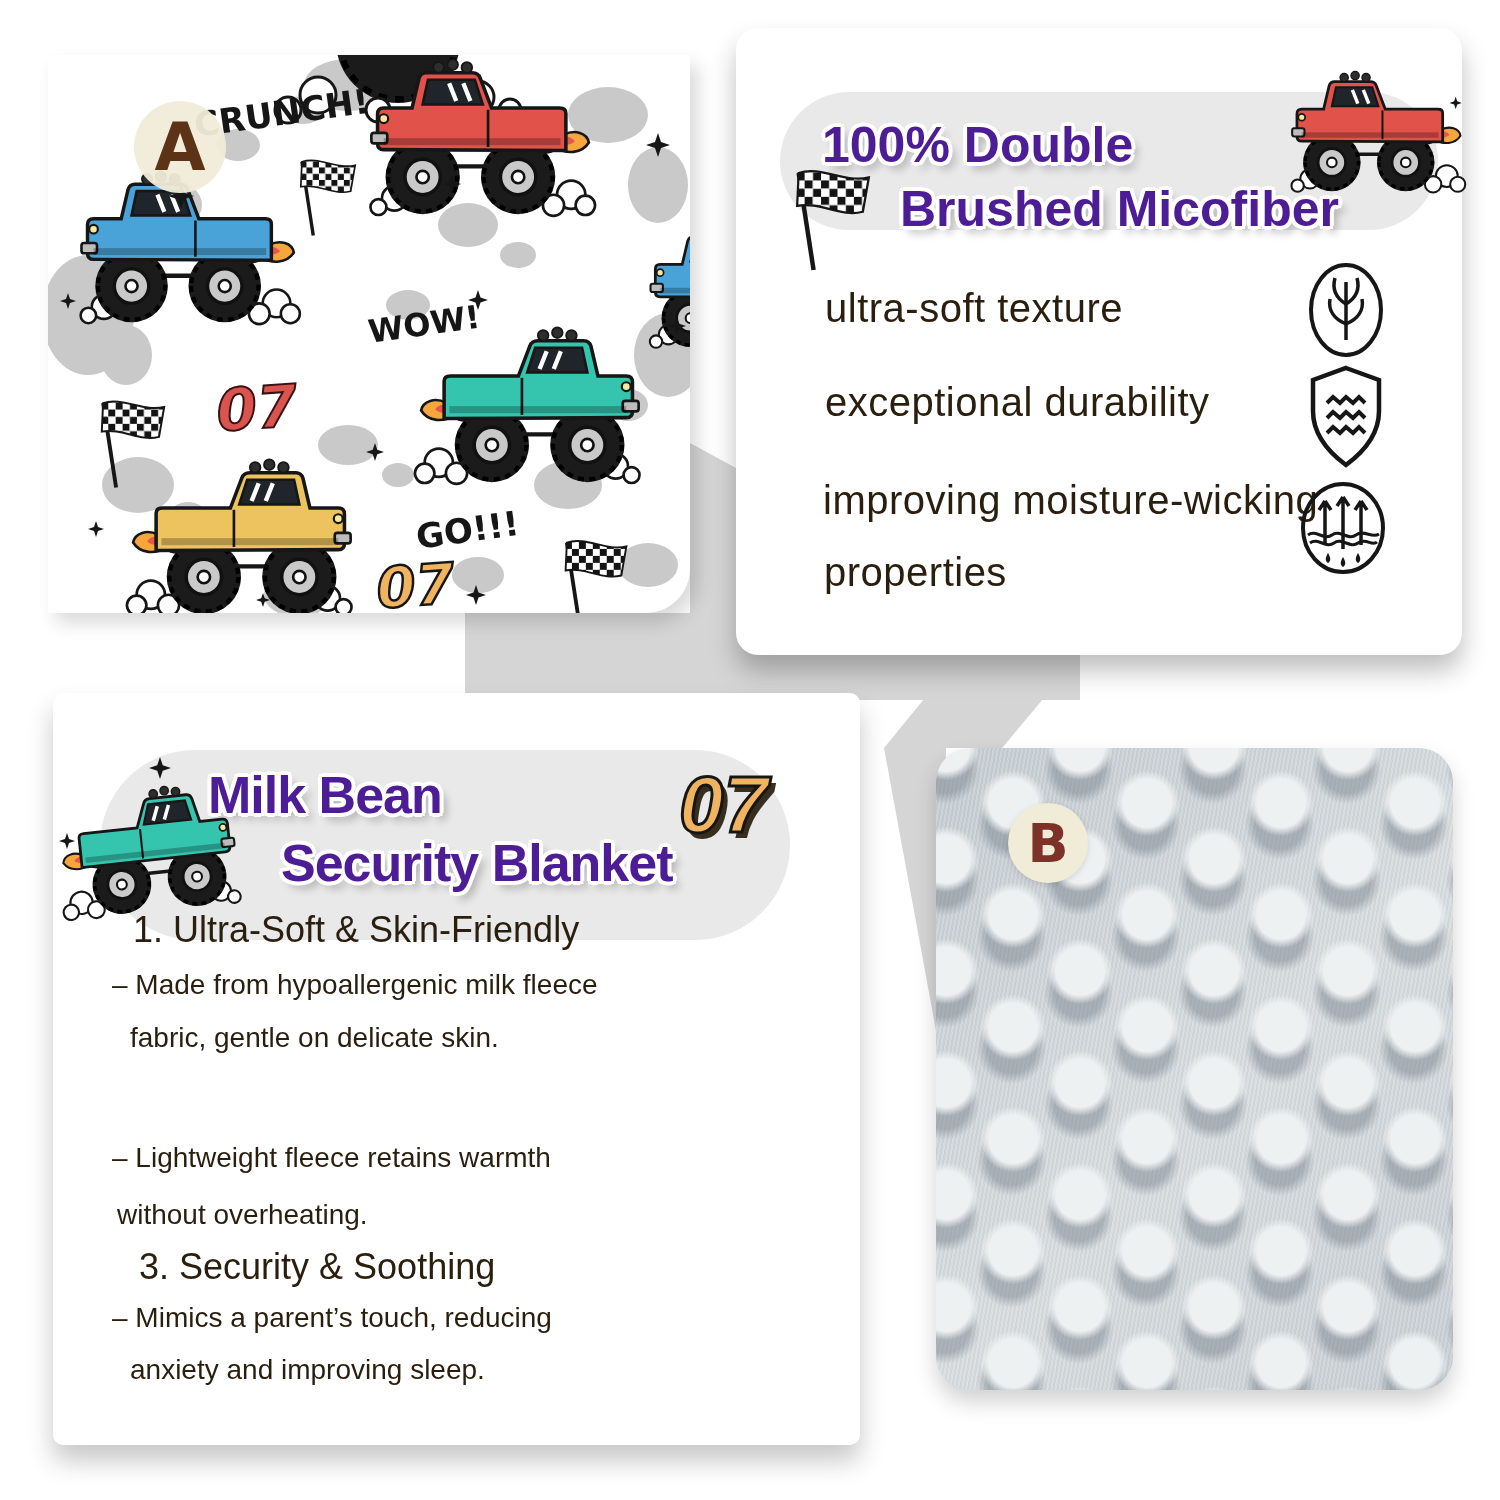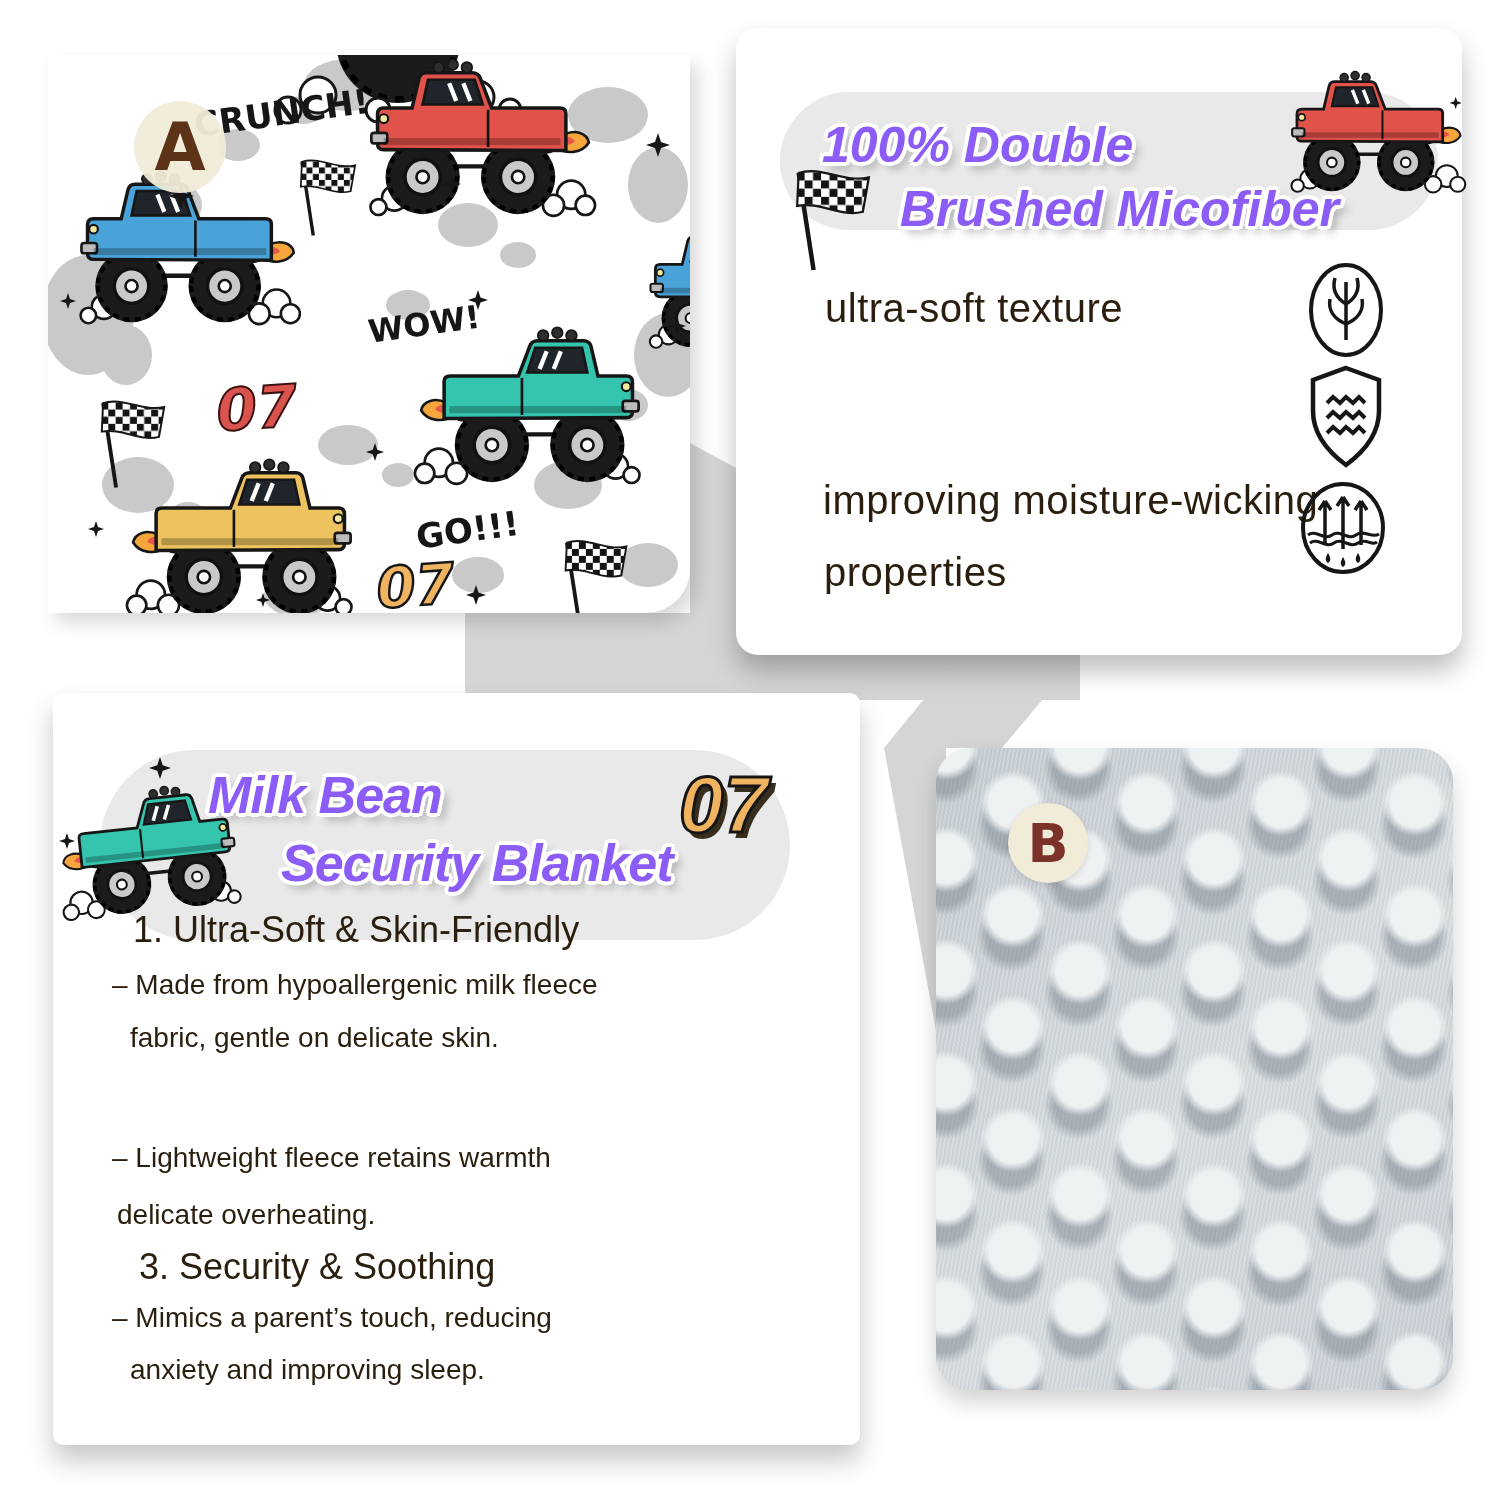--- a/index.html
+++ b/index.html
@@ -18,21 +18,21 @@
   
   .card{position:absolute;background:#fff;z-index:2;}
   #material-card{left:736px;top:28px;width:726px;height:627px;border-radius:22px;
                  box-shadow:0 16px 26px rgba(0,0,0,.25);}
   #blanket-card{left:53px;top:693px;width:807px;height:752px;border-radius:10px;
                 box-shadow:0 16px 26px rgba(0,0,0,.22);}
   .pill{position:absolute;background:#e9e9e9;border-radius:95px;}
   #material-pill{left:44px;top:64px;width:658px;height:138px;border-radius:69px;}
   #blanket-pill{left:47px;top:57px;width:690px;height:190px;}
 
-  .pill-title{position:absolute;font-style:italic;font-weight:900;color:#8b5cf6;white-space:nowrap;
+  .pill-title{position:absolute;font-weight:900;color:#4c1d95;white-space:nowrap;
     text-shadow:-3px -3px 0 #fff,3px -3px 0 #fff,-3px 3px 0 #fff,3px 3px 0 #fff,
                  0 -4px 0 #fff,0 4px 0 #fff,-4px 0 0 #fff,4px 0 0 #fff,6px 7px 9px rgba(0,0,0,.28);}
   .mat-title{font-size:50px;}
   .blk-title{font-size:52px;letter-spacing:-1px;}
 
   .num-outline{position:absolute;font-style:italic;font-weight:900;color:#f0b360;white-space:nowrap;
     -webkit-text-stroke:3px #161616;text-shadow:5px 6px 0 rgba(35,25,8,.9);}
 
   .feature-label{position:absolute;font-size:40px;color:#2a1e0e;white-space:nowrap;letter-spacing:.5px;}
   .list-heading{position:absolute;font-size:36px;color:#2a1e0e;white-space:nowrap;}
@@ -241,20 +241,21 @@
       <ellipse cx="39" cy="48" rx="35" ry="45" fill="none" stroke="#161616" stroke-width="4"></ellipse>
       <g fill="none" stroke="#161616" stroke-width="3.5">
         <path d="M39 78 V20"></path>
         <path d="M39 42 C29 36 25 27 28 16"></path>
           <path d="M39 42 C49 36 53 27 50 16"></path>
         <path d="M39 62 C27 57 21 48 23 37"></path>
           <path d="M39 62 C51 57 57 48 55 37"></path>
       </g>
     </svg>
 
+    <div class="feature-label" style="left:89px;top:352px;">exceptional durability</div>
     <svg class="icon-box" style="left:571px;top:334px;width:78px;height:110px;" viewBox="0 0 78 108">
       <path d="M39 5 L72 17 V48 C72 70 58 88 39 102 C20 88 6 70 6 48 V17 Z" fill="none" stroke="#161616" stroke-width="4.5"></path>
       <g fill="none" stroke="#161616" stroke-width="4">
         <path d="M20 40 l6 -6 7 6 6 -6 7 6 6 -6 6 6"></path>
         <path d="M20 55 l6 -6 7 6 6 -6 7 6 6 -6 6 6"></path>
         <path d="M20 70 l6 -6 7 6 6 -6 7 6 6 -6 6 6"></path>
       </g>
     </svg>
 
     <div class="feature-label" style="left:87px;top:450px;">improving moisture-wicking</div>
@@ -292,21 +293,21 @@
       </svg>
     <svg class="card-truck" style="left:6px;top:140px;width:16px;height:16px;" viewBox="0 0 24 24">
         <use href="#spark" width="24" height="24"></use>
       </svg>
 
     <div class="list-heading" style="left:80px;top:216px;">1. Ultra-Soft &amp; Skin-Friendly</div>
     <div class="list-line" style="left:59px;top:276px;">– Made from hypoallergenic milk fleece</div>
     <div class="list-line" style="left:77px;top:329px;">fabric, gentle on delicate skin.</div>
 
     <div class="list-line" style="left:59px;top:449px;">– Lightweight fleece retains warmth</div>
-    <div class="list-line" style="left:64px;top:506px;">delicate overheating.</div>
+    <div class="list-line" style="left:64px;top:506px;">without overheating.</div>
 
     <div class="list-heading" style="left:86px;top:553px;text-align:right;">3. Security &amp; Soothing</div>
     <div class="list-line" style="left:59px;top:609px;">– Mimics a parent’s touch, reducing</div>
     <div class="list-line" style="left:77px;top:661px;">anxiety and improving sleep.</div>
   </div>
 
   <div id="fabric-photo">
     <div id="badge-b" class="badge">
       <span>B</span>
     </div>

